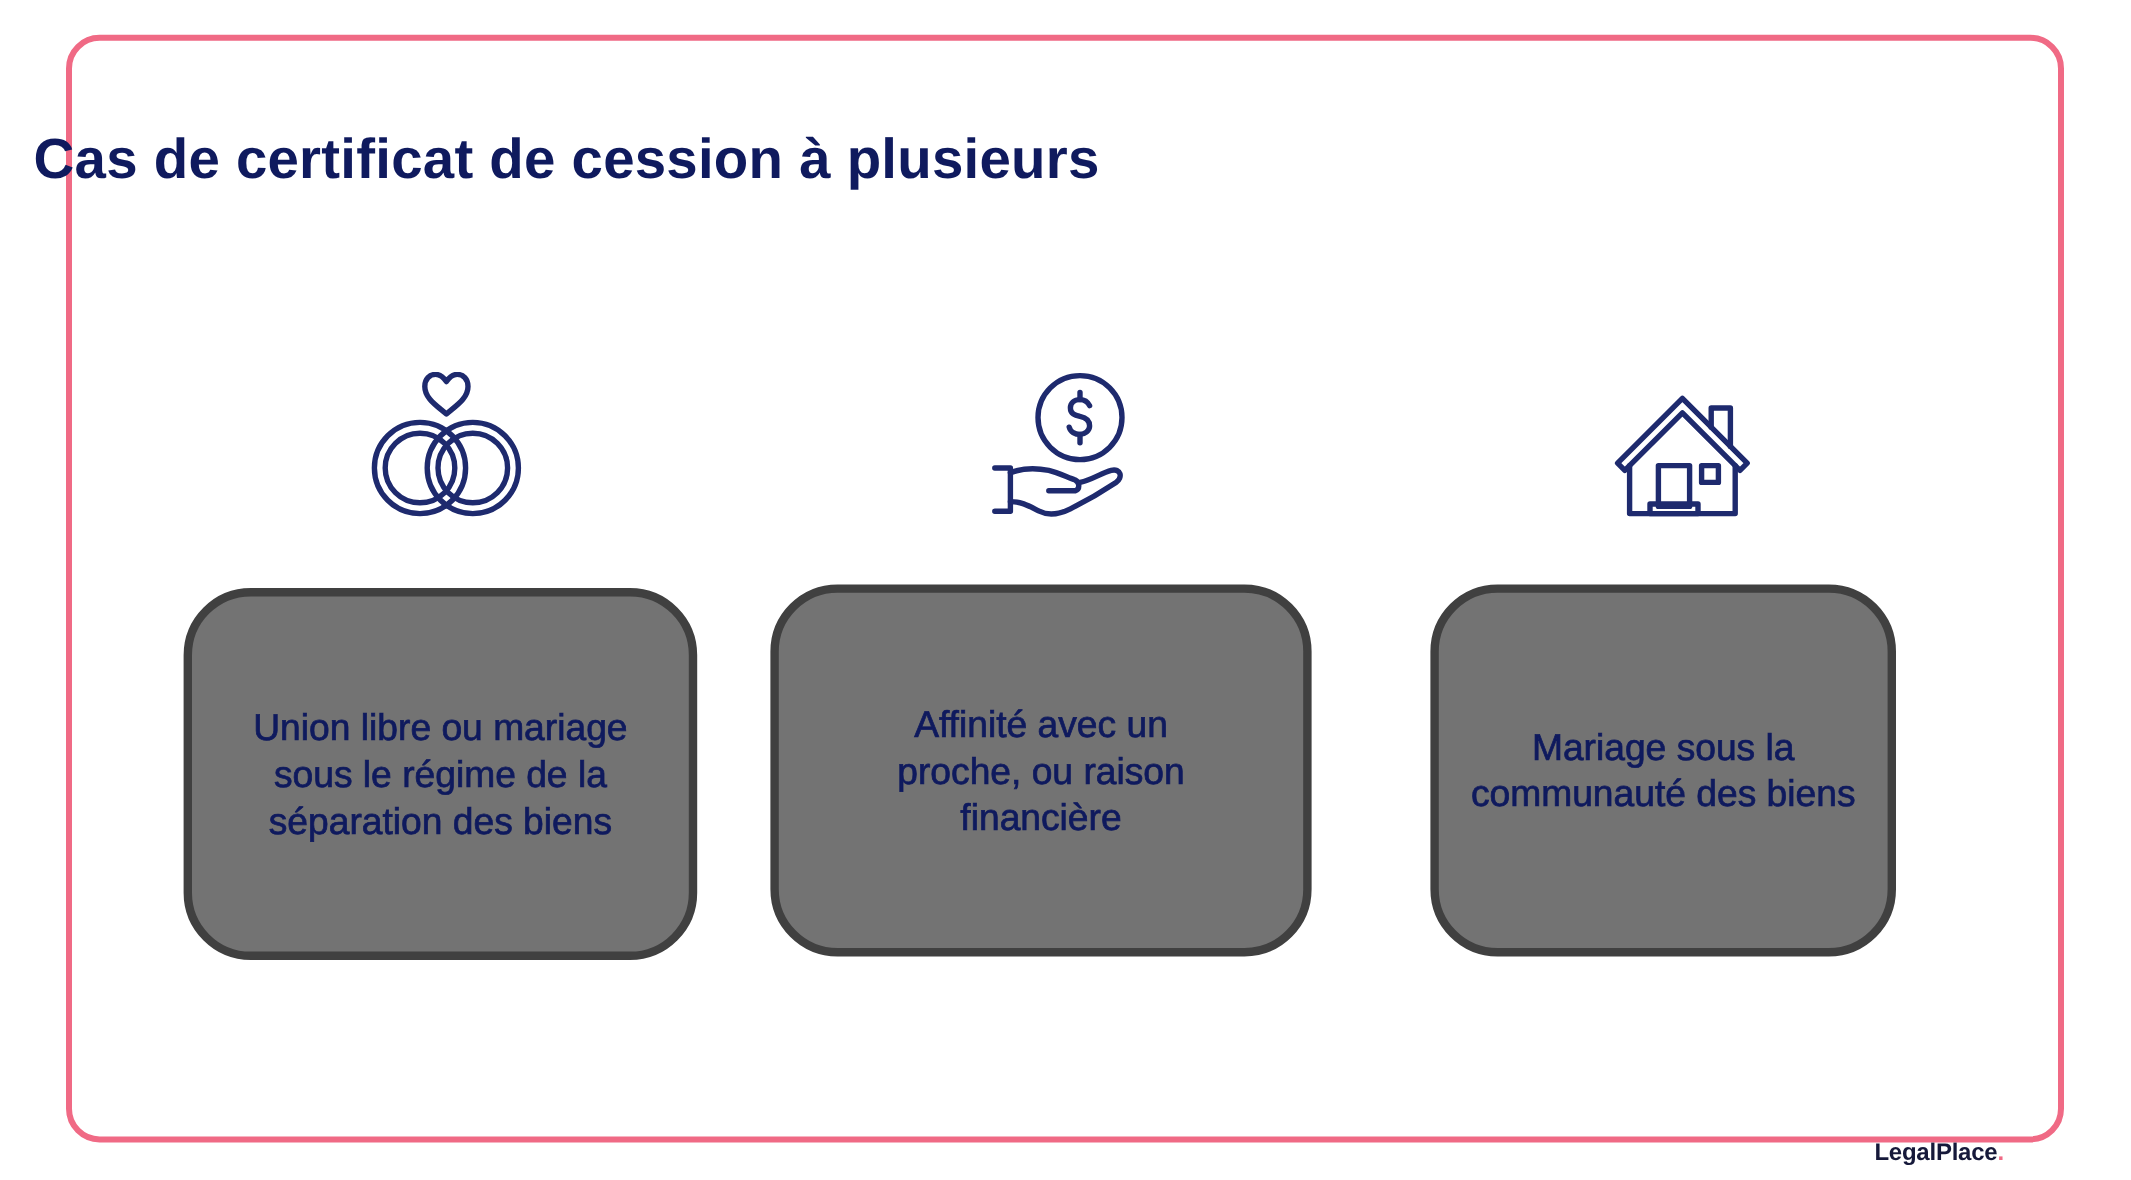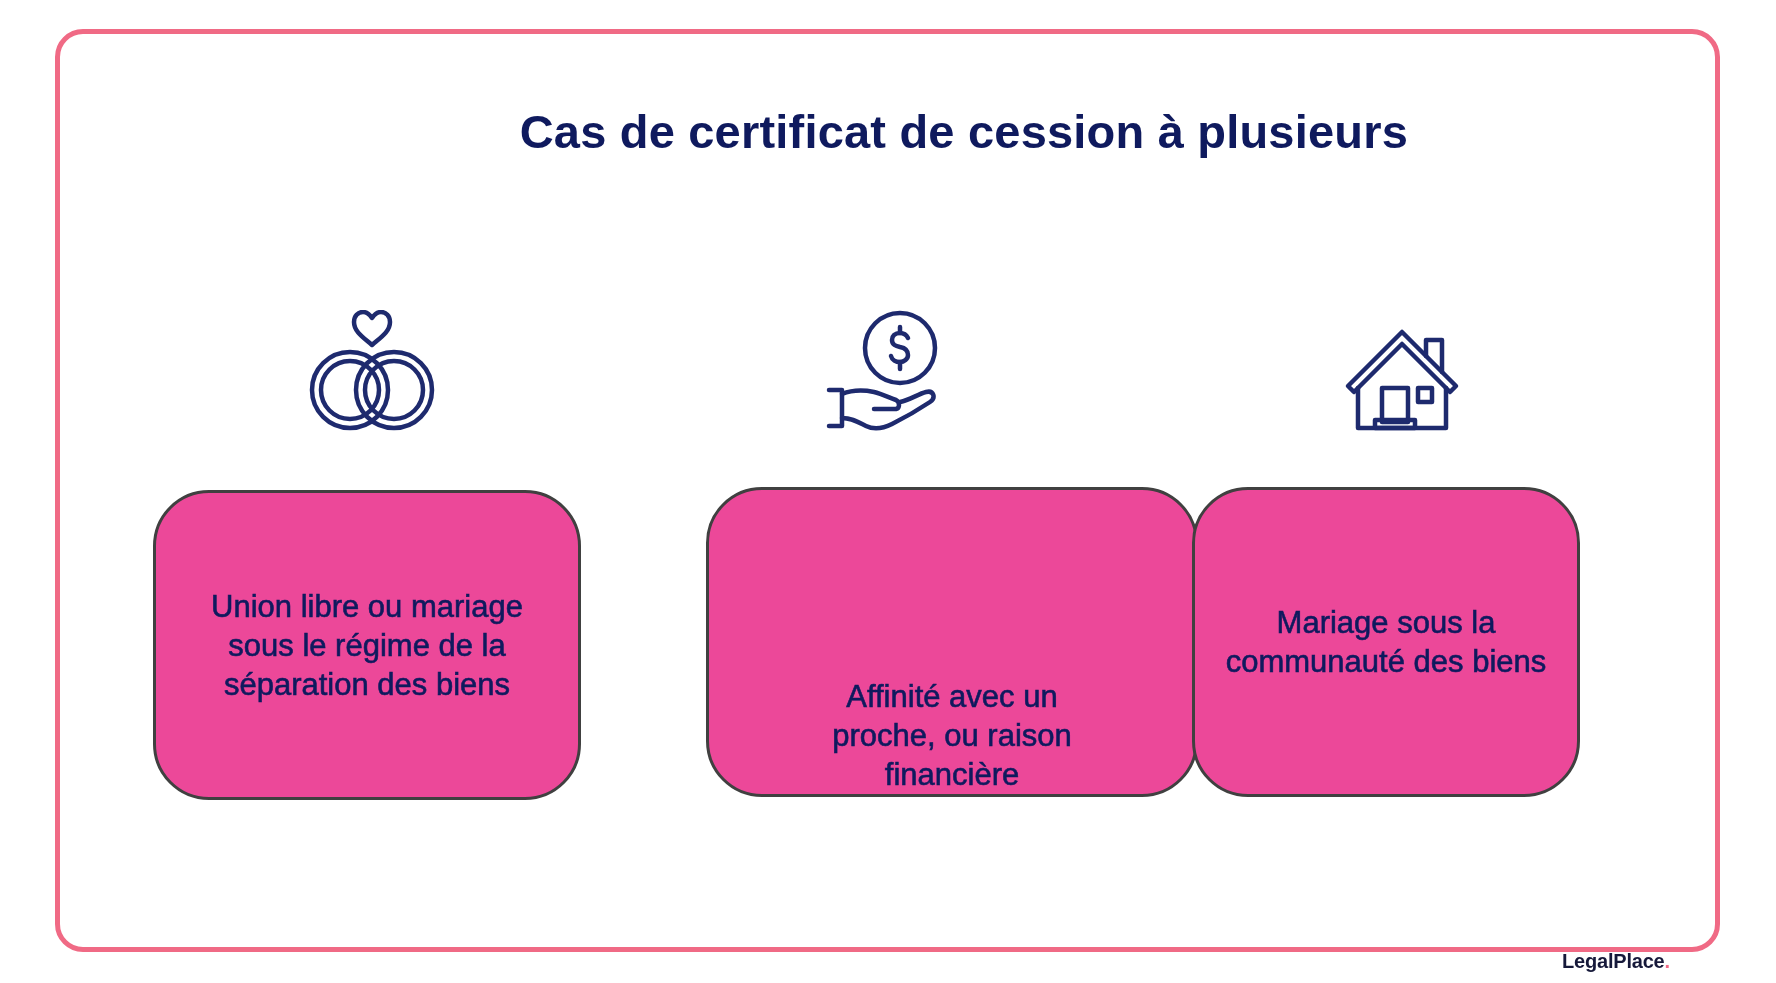--- a/index.html
+++ b/index.html
@@ -23,42 +23,43 @@
     height: 913px;
     border: 5px solid #f06a85;
     border-radius: 28px;
     box-sizing: content-box;
   }
   .title {
     position: absolute;
     left: 0;
     width: 1408px;
     top: 104px;
-    text-align: right;
+    text-align: left;
     font-size: 47px;
     font-weight: 700;
     letter-spacing: 0.2px;
     color: #0f1a5e;
     line-height: 56px;
     margin: 0;
+    padding-left: 28px;
   }
   .icon {
     position: absolute;
     display: block;
   }
   .icon svg {
     display: block;
     width: 100%;
     height: 100%;
   }
   .card {
     position: absolute;
-    border: 3px solid #404040;
+    border: 7px solid #404040;
     border-radius: 56px;
-    background: #ec4899;
+    background: #737373;
     display: flex;
     align-items: center;
     justify-content: center;
     box-sizing: border-box;
   }
   .card-text {
     text-align: center;
     font-size: 31px;
     font-weight: 400;
     line-height: 39px;
@@ -132,21 +133,21 @@
     <rect x="74" y="60" width="14" height="14"></rect>
   </svg>
 </div>
 
 <div class="card" style="left:153px; top:490px; width:428px; height:310px;">
   <div class="card-text">Union libre ou mariage
 sous le régime de la
 séparation des biens</div>
 </div>
 
-<div class="card" style="left:706px; top:487px; width:492px; height:310px;align-items:flex-end;">
+<div class="card" style="left:642px; top:487px; width:451px; height:310px;">
   <div class="card-text">Affinité avec un
 proche, ou raison
 financière</div>
 </div>
 
 <div class="card" style="left:1192px; top:487px; width:388px; height:310px;">
   <div class="card-text">Mariage sous la
 communauté des biens</div>
 </div>
 

